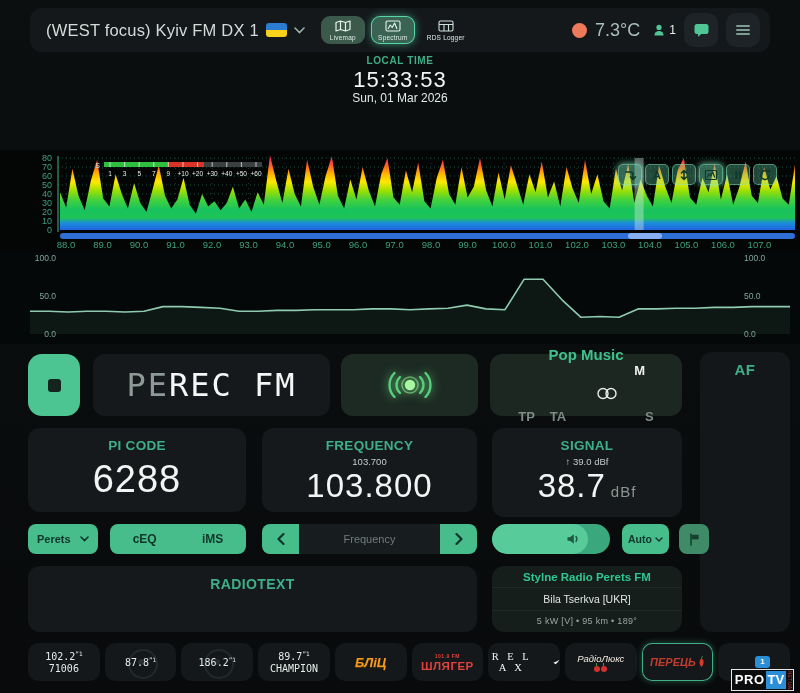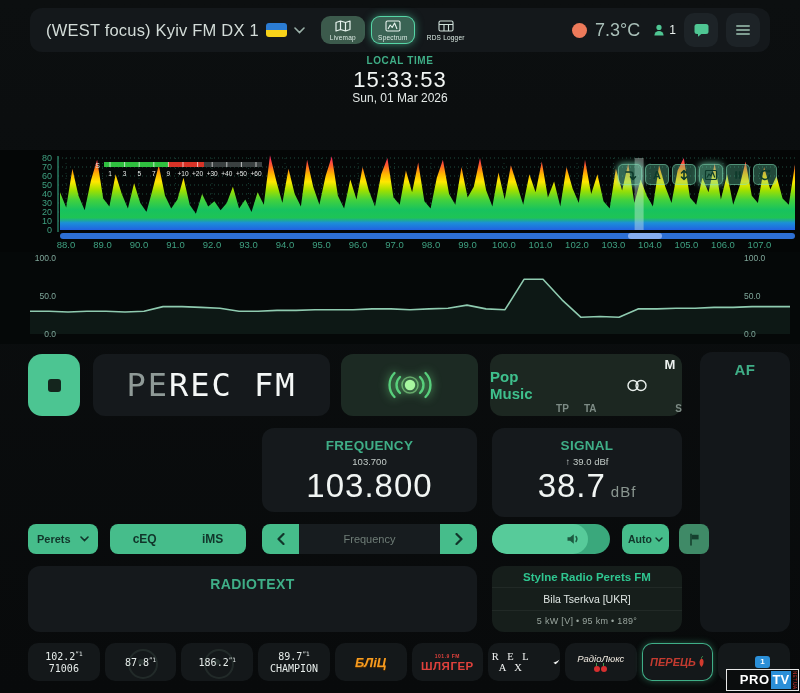--- a/index.html
+++ b/index.html
@@ -47,24 +47,24 @@
   
   .panel{position:absolute;background:#15191c;border-radius:12px;box-sizing:border-box;}
   .stopbtn{position:absolute;left:28px;top:354px;width:52px;height:62px;background:#4cc592;border:none;border-radius:14px;
            cursor:pointer;display:flex;align-items:center;justify-content:center;}
   .stopbtn i{width:13px;height:13px;background:#14251d;border-radius:3px;display:block;}
   .ps-panel{left:93px;top:354px;width:237px;height:62px;display:flex;align-items:center;justify-content:center;}
   .ps{font-family:"DejaVu Sans Mono",monospace;font-size:32px;letter-spacing:2px;white-space:pre;}
   .ps .dim{color:#8f9a97;} .ps .bright{color:#f4f7f6;}
   .tx-panel{left:341px;top:354px;width:137px;height:62px;background:#1c2a23;display:flex;align-items:center;justify-content:center;}
   .bcast{filter:drop-shadow(0 0 5px rgba(120,240,140,.8));}
-  .pop-panel{left:490px;top:354px;width:192px;height:62px;background:#1c2721;display:flex;align-items:center;justify-content:center;}
+  .pop-panel{left:490px;top:354px;width:192px;height:62px;background:#1c2721;display:flex;flex-direction:column;align-items:center;justify-content:center;}
   .pty{color:#3fc08d;font-weight:700;font-size:15px;}
   .flagsrow{display:flex;align-items:center;gap:15px;}
-  .fl{color:#7d8b85;font-weight:700;font-size:10px;margin-top:46px;}
+  .fl{color:#7d8b85;font-weight:700;font-size:13px;margin-top:46px;}
   .fl-on{color:#eef3f1;font-weight:700;font-size:13px;}
   .ms{display:flex;}
   .af-panel{left:700px;top:352px;width:90px;height:280px;background:#13171a;padding-top:9px;text-align:center;}
   .af-label{color:#3fae87;font-weight:700;font-size:15px;letter-spacing:.5px;}
 
   .data-panel{padding-top:10px;text-align:center;}
   .pi-panel{left:28px;top:428px;width:218px;height:84px;}
   .freq-panel{left:262px;top:428px;width:215px;height:84px;}
   .sig-panel{left:492px;top:428px;width:190px;height:89px;}
   .dlabel{color:#3fae87;font-weight:700;font-size:13.5px;letter-spacing:.3px;}
@@ -112,21 +112,21 @@
   .logo-relax{color:#f2f4f3;font-size:10.5px;letter-spacing:3px;font-family:"Liberation Serif",serif;display:flex;align-items:center;gap:18px;}
   .logo-lux{color:#efe9df;font-style:italic;font-size:9.5px;}
   .cherries{display:flex;gap:1px;margin-top:1px;}
   .cherry{width:6px;height:6px;border-radius:50%;background:#d62f2f;position:relative;}
   .cherry:after{content:"";position:absolute;left:2px;top:-3px;width:1px;height:3px;background:#3f9b4f;}
   .logo-perets{color:#c43b30;font-weight:700;font-style:italic;font-size:11px;display:flex;align-items:center;gap:2px;}
 
   
   .protv{position:absolute;left:729px;top:650px;width:67px;height:41px;display:flex;flex-direction:column;align-items:center;justify-content:flex-end;}
   .ptv-icon{width:15px;height:12px;background:#2b8fd8;border-radius:3px;color:#fff;font-size:8px;font-weight:700;display:flex;align-items:center;justify-content:center;margin-bottom:1px;}
-  .ptv-row{display:flex;align-items:stretch;background:#0b0d0e;border:1px solid #e8e8e8;padding:1px 1px 1px 13px;}
+  .ptv-row{display:flex;align-items:stretch;background:#0b0d0e;border:1px solid #e8e8e8;padding:1px 1px 1px 3px;}
   .ptv-pro{color:#fff;font-weight:700;font-size:13px;letter-spacing:.5px;display:flex;align-items:center;}
   .ptv-tv{background:#2b8fd8;color:#fff;font-weight:700;font-size:13px;padding:0 2px;margin-left:1px;display:flex;align-items:center;}
   .ptv-net{writing-mode:vertical-rl;font-size:4.5px;color:#e03a35;letter-spacing:.4px;display:flex;align-items:center;padding-left:1px;}
 </style>
 </head>
 <body>
 
 <div class="app">
 
   <header class="topbar">
@@ -376,20 +376,24 @@
           <span class="fl-on">M</span>
           <span class="fl">S</span>
         </span>
     </div>
   </div>
 
   <div class="panel af-panel">
     <div class="af-label">AF</div>
   </div>
 
+  <div class="panel data-panel pi-panel">
+    <div class="dlabel">PI CODE</div>
+    <div class="bigval">6288</div>
+  </div>
 
   <div class="panel data-panel freq-panel">
     <div class="dlabel">FREQUENCY</div>
     <div class="subval">103.700</div>
     <div class="freqval">103.800</div>
   </div>
 
   <div class="panel data-panel sig-panel">
     <div class="dlabel">SIGNAL</div>
     <div class="subval">↑ 39.0 dBf</div>

